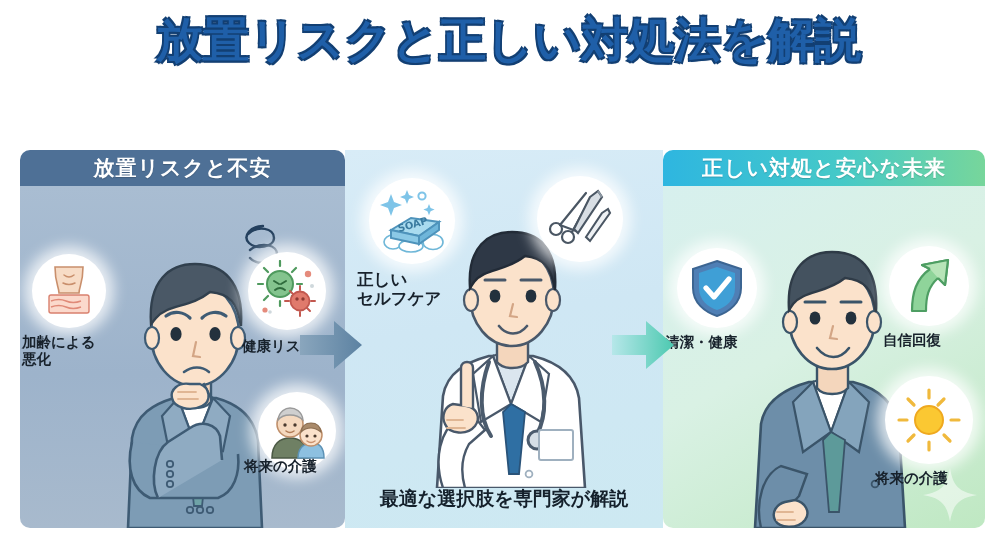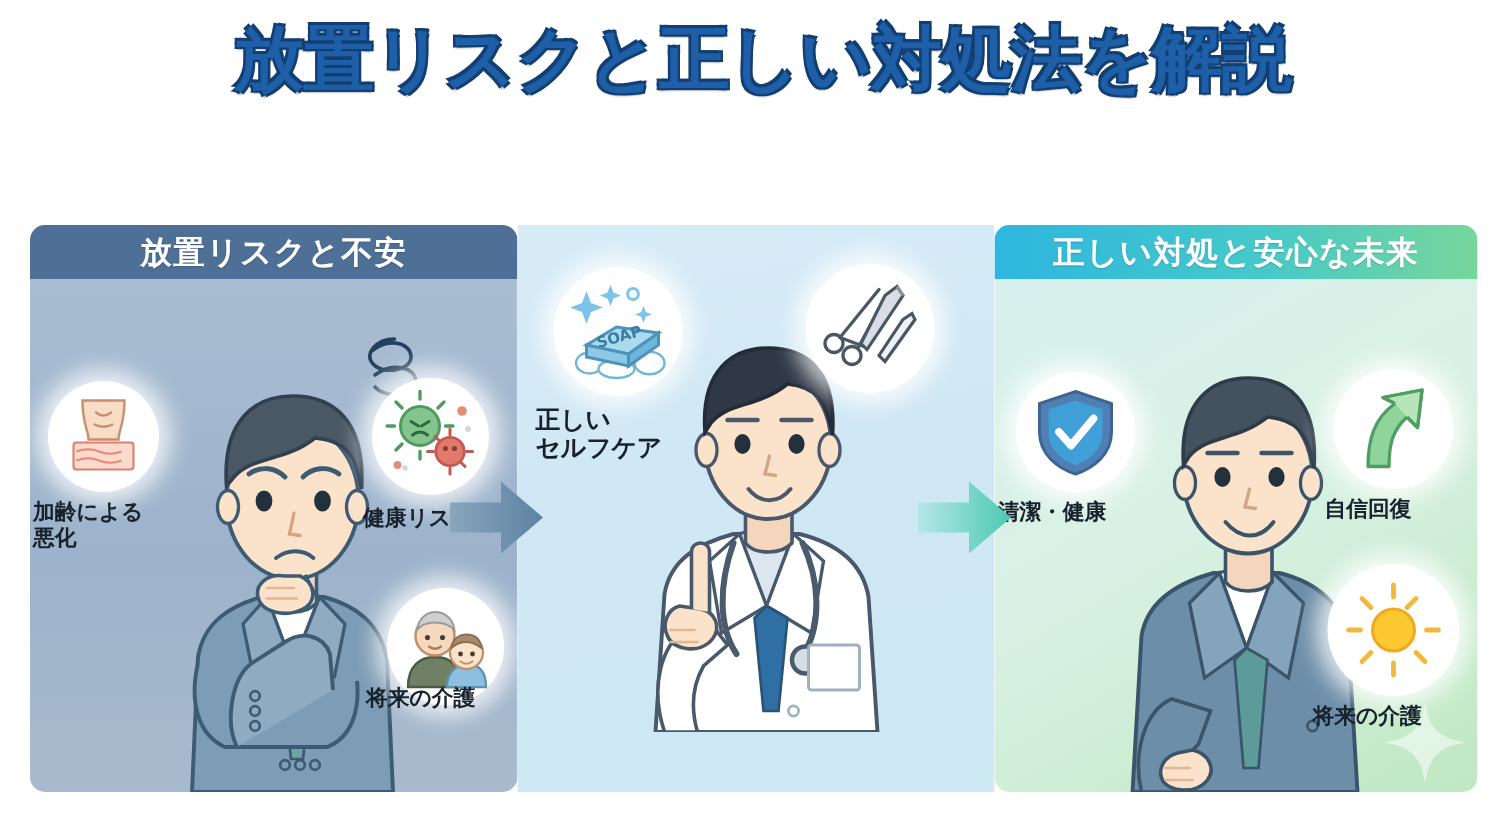--- a/index.html
+++ b/index.html
@@ -273,20 +273,21 @@
               <path d="M14 40 L40 8"></path>
               <path d="M26 47 L44 14"></path>
               <path d="M14 40 L30 46"></path>
             </g>
             <path d="M44 12 L52 6 L56 12 L32 48 L28 44 Z" fill="#d8dee4" stroke="#4a5663" stroke-width="2.1"></path>
             <path d="M56 28 L62 24 L64 28 L44 56 L40 52 Z" fill="#eef1f4" stroke="#4a5663" stroke-width="2.1"></path>
             <path d="M52 6 L56 12" stroke="#8e99a4" stroke-width="1.6"></path>
           </svg>
         </div>
 
+        <div class="mid-caption">最適な選択肢を専門家が解説</div>
       </div>
     </div>
 
     <div class="panel" id="panel-right">
       <div class="panel-head">正しい対処と安心な未来</div>
       <div class="panel-body">
 
         <svg class="sparkle" style="left:256px;top:278px;" width="62" height="62" viewBox="0 0 62 62">
           <path d="M31 4 C34 22 40 28 58 31 C40 34 34 40 31 58 C28 40 22 34 4 31 C22 28 28 22 31 4 Z" fill="#ffffff" opacity=".62"></path>
         </svg>

